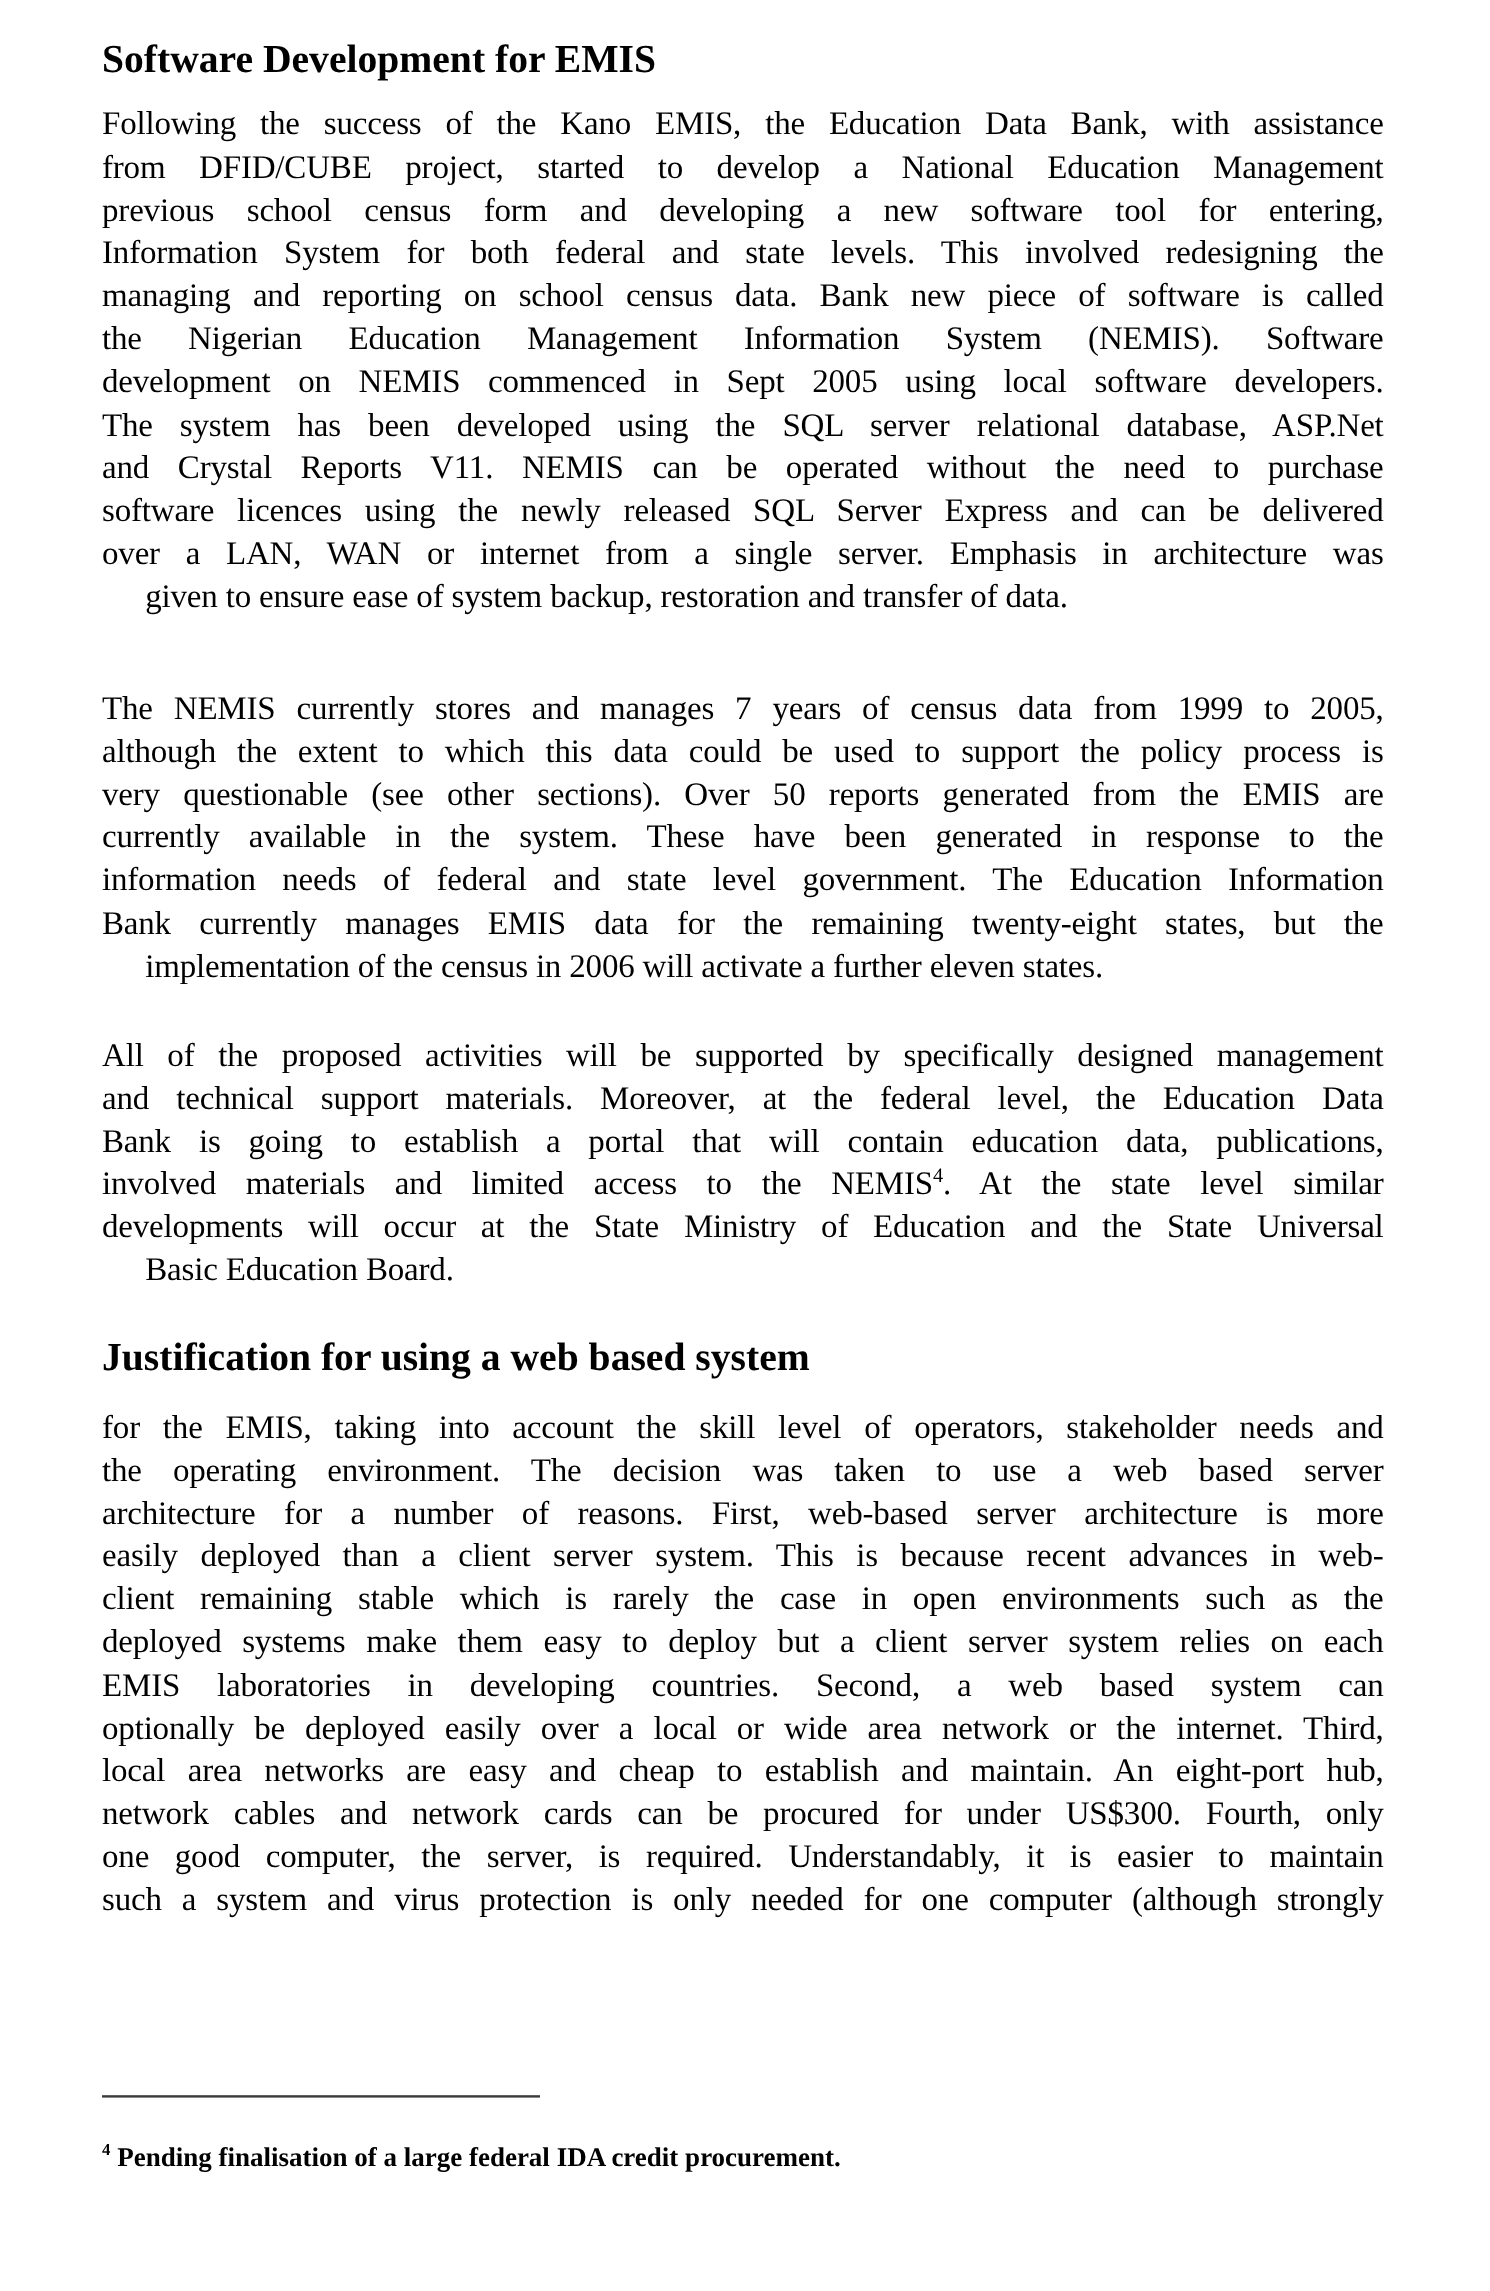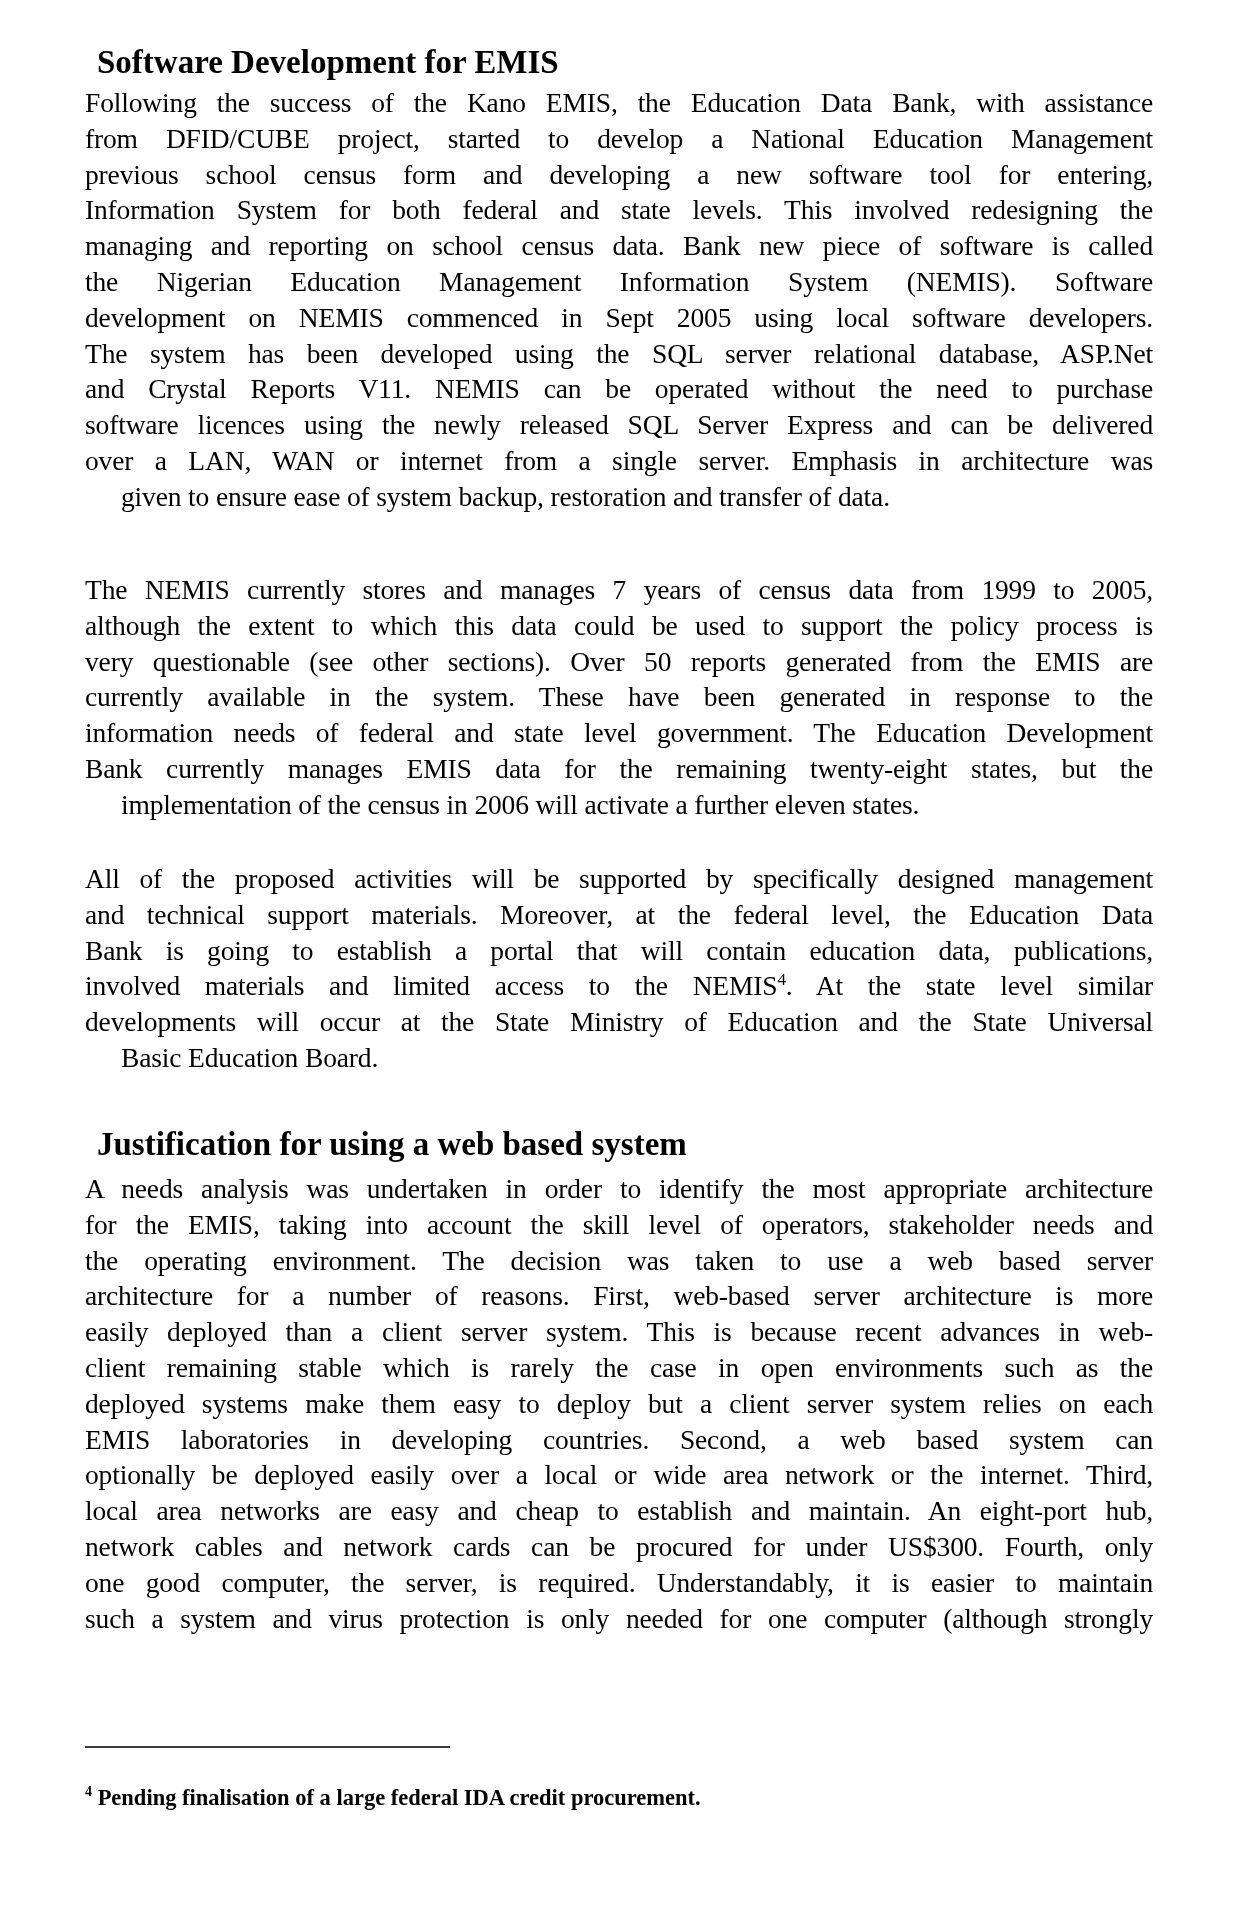--- a/index.html
+++ b/index.html
@@ -16,21 +16,21 @@
       color: #000000;
     }
     .page {
       position: absolute;
       left: 85px;
       top: 0;
       width: 1068px;
     }
     h1 {
       position: absolute;
-      margin: 12px;
+      margin: 0;
       font-size: 33px;
       font-weight: bold;
       line-height: 40px;
       white-space: nowrap;
     }
     .para {
       position: absolute;
       left: 0;
       width: 1068px;
       margin: 0;
@@ -99,38 +99,37 @@
     <span class="line">software licences using the newly released SQL Server Express and can be delivered</span>
     <span class="line">over a LAN, WAN or internet from a single server.  Emphasis in architecture was</span>
     <span class="line last">given to ensure ease of system backup, restoration and transfer of data.</span>
   </div>
 
   <div class="para" style="top:572px;">
     <span class="line">The NEMIS currently stores and manages 7 years of census data from 1999 to 2005,</span>
     <span class="line">although the extent to which this data could be used to support the policy process is</span>
     <span class="line">very questionable (see other sections).  Over 50 reports generated from the EMIS are</span>
     <span class="line">currently available in the system. These have been generated in response to the</span>
-    <span class="line">information needs of federal and state level government. The Education Development</span>
+    <span class="line">information needs of federal and state level government. The Education Information</span>
     <span class="line">Bank currently manages EMIS data for the remaining twenty-eight states, but the</span>
     <span class="line last">implementation of the census in 2006 will activate a further eleven states.</span>
   </div>
 
   <div class="para" style="top:861px;">
     <span class="line">All of the proposed activities will be supported by specifically designed management</span>
     <span class="line">and technical support materials. Moreover, at the federal level, the Education Data</span>
     <span class="line">Bank is going to establish a portal that will contain education data, publications,</span>
     <span class="line"><span>involved materials and limited access to the NEMIS</span><sup>4</sup><span>. At the state level similar</span></span>
     <span class="line">developments will occur at the State Ministry of Education and the State Universal</span>
     <span class="line last">Basic Education Board.</span>
   </div>
 
   <h1 style="top:1112px;">Justification for using a web based system</h1>
 
   <div class="para" style="top:1171px;">
-    <span class="line">A needs analysis was undertaken in order to identify the most appropriate architecture</span>
     <span class="line">for the EMIS, taking into account the skill level of operators, stakeholder needs and</span>
     <span class="line">the operating environment. The decision was taken to use a web based server</span>
     <span class="line">architecture for a number of reasons. First, web-based server architecture is more</span>
     <span class="line">easily deployed than a client server system. This is because recent advances in web-</span>
     <span class="line">client remaining stable which is rarely the case in open environments such as the</span>
     <span class="line">deployed systems make them easy to deploy but a client server system relies on each</span>
     <span class="line">EMIS laboratories in developing countries. Second, a web based system can</span>
     <span class="line">optionally be deployed easily over a local or wide area network or the internet.  Third,</span>
     <span class="line">local area networks are easy and cheap to establish and maintain.  An eight-port hub,</span>
     <span class="line">network cables and network cards can be procured for under US$300. Fourth, only</span>

